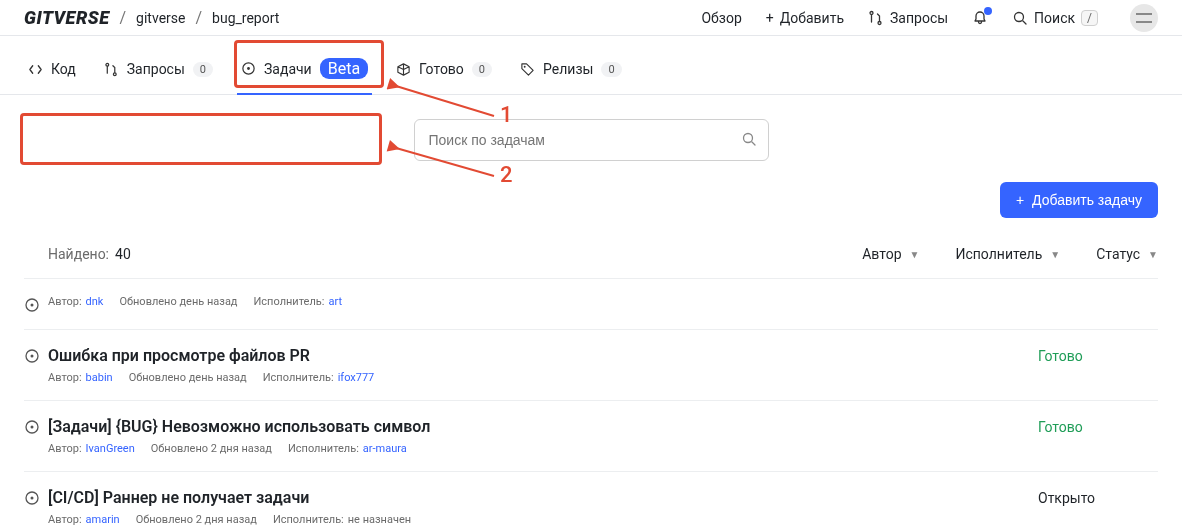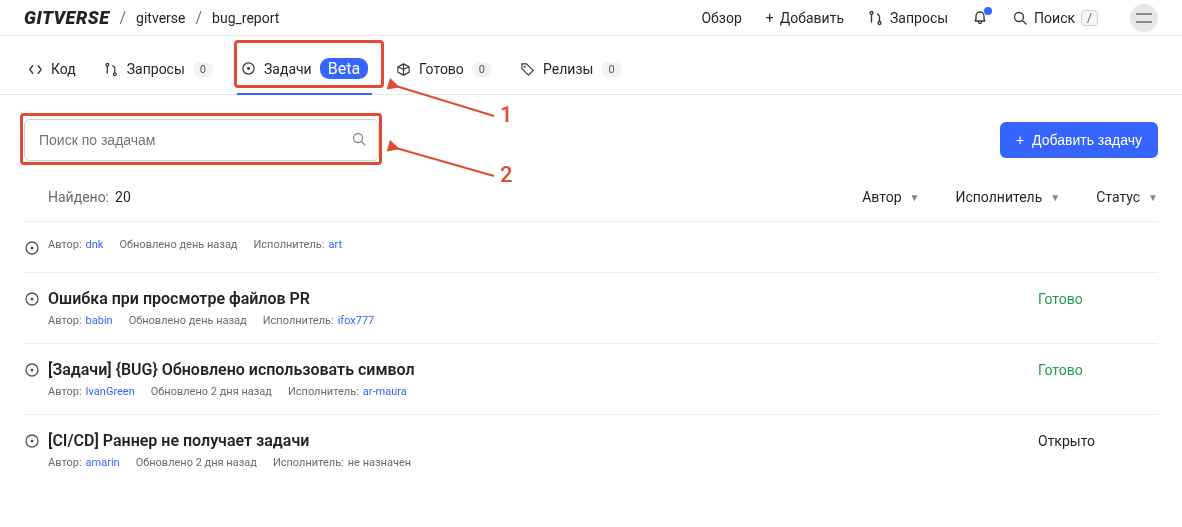--- a/index.html
+++ b/index.html
@@ -56,21 +56,21 @@
     position:absolute;
     border:3px solid #e24a33;
     border-radius:4px;
     left:234px; top:4px; width:150px; height:48px;
     pointer-events:none;
   }
   
   .search-row {
     position: relative;
     padding: 24px 24px 8px 24px;
-    display:flex; align-items:center; gap:21px;
+    display:flex; align-items:center; gap:21px;flex-direction:column;
   }
   .search-wrap { position:relative; width:355px; }
   .search-input {
     width:100%; height:42px;
     border:1px solid #d0d0d0; border-radius:6px;
     padding: 0 36px 0 14px;
     font-size:14px;
   }
   .search-icon-in { position:absolute; right:12px; top:12px; color:#888; }
   .redbox-search {
@@ -233,21 +233,21 @@
         <path d="M6 0 L0 3 L6 6 Z" fill="#e24a33"></path>
       </marker>
     </defs>
   <line x1="110" y1="40" x2="12" y2="12" stroke="#e24a33" stroke-width="2" marker-end="url(#ah2)"></line>
 </svg>
 <span class="annot annot-num" style="left:500px; top:162px;">2</span>
 
 <div class="issues-area">
   <div class="found-row">
     <span class="found-label">Найдено:</span>
-    <span class="found-count">20</span>
+    <span class="found-count">40</span>
     <div class="filters">
       <div class="filter">
         <span>Автор</span>
           <span class="chev">▼</span>
       </div>
       <div class="filter">
         <span>Исполнитель</span>
           <span class="chev">▼</span>
       </div>
       <div class="filter">
@@ -299,21 +299,21 @@
     <div class="issue-status st-done">Готово</div>
   </div>
       <div class="issue">
     <div class="issue-icon">
       <svg width="16" height="16" viewBox="0 0 16 16">
             <circle cx="8" cy="8" r="6" stroke="#555" stroke-width="1.3" fill="none"></circle>
             <circle cx="8" cy="8" r="1.5" fill="#555"></circle>
           </svg>
     </div>
     <div class="issue-main">
-      <div class="issue-title">[Задачи] {BUG} Обновлено использовать символ</div>
+      <div class="issue-title">[Задачи] {BUG} Невозможно использовать символ</div>
       <div class="issue-meta">
         <span>Автор:</span>
         <span class="meta-link">IvanGreen</span>
         <span class="meta-sep"></span>
         <span>Обновлено 2 дня назад</span>
         <span class="meta-sep"></span>
         <span>Исполнитель:</span>
         <span class="meta-link">ar-maura</span>
       </div>
     </div>

